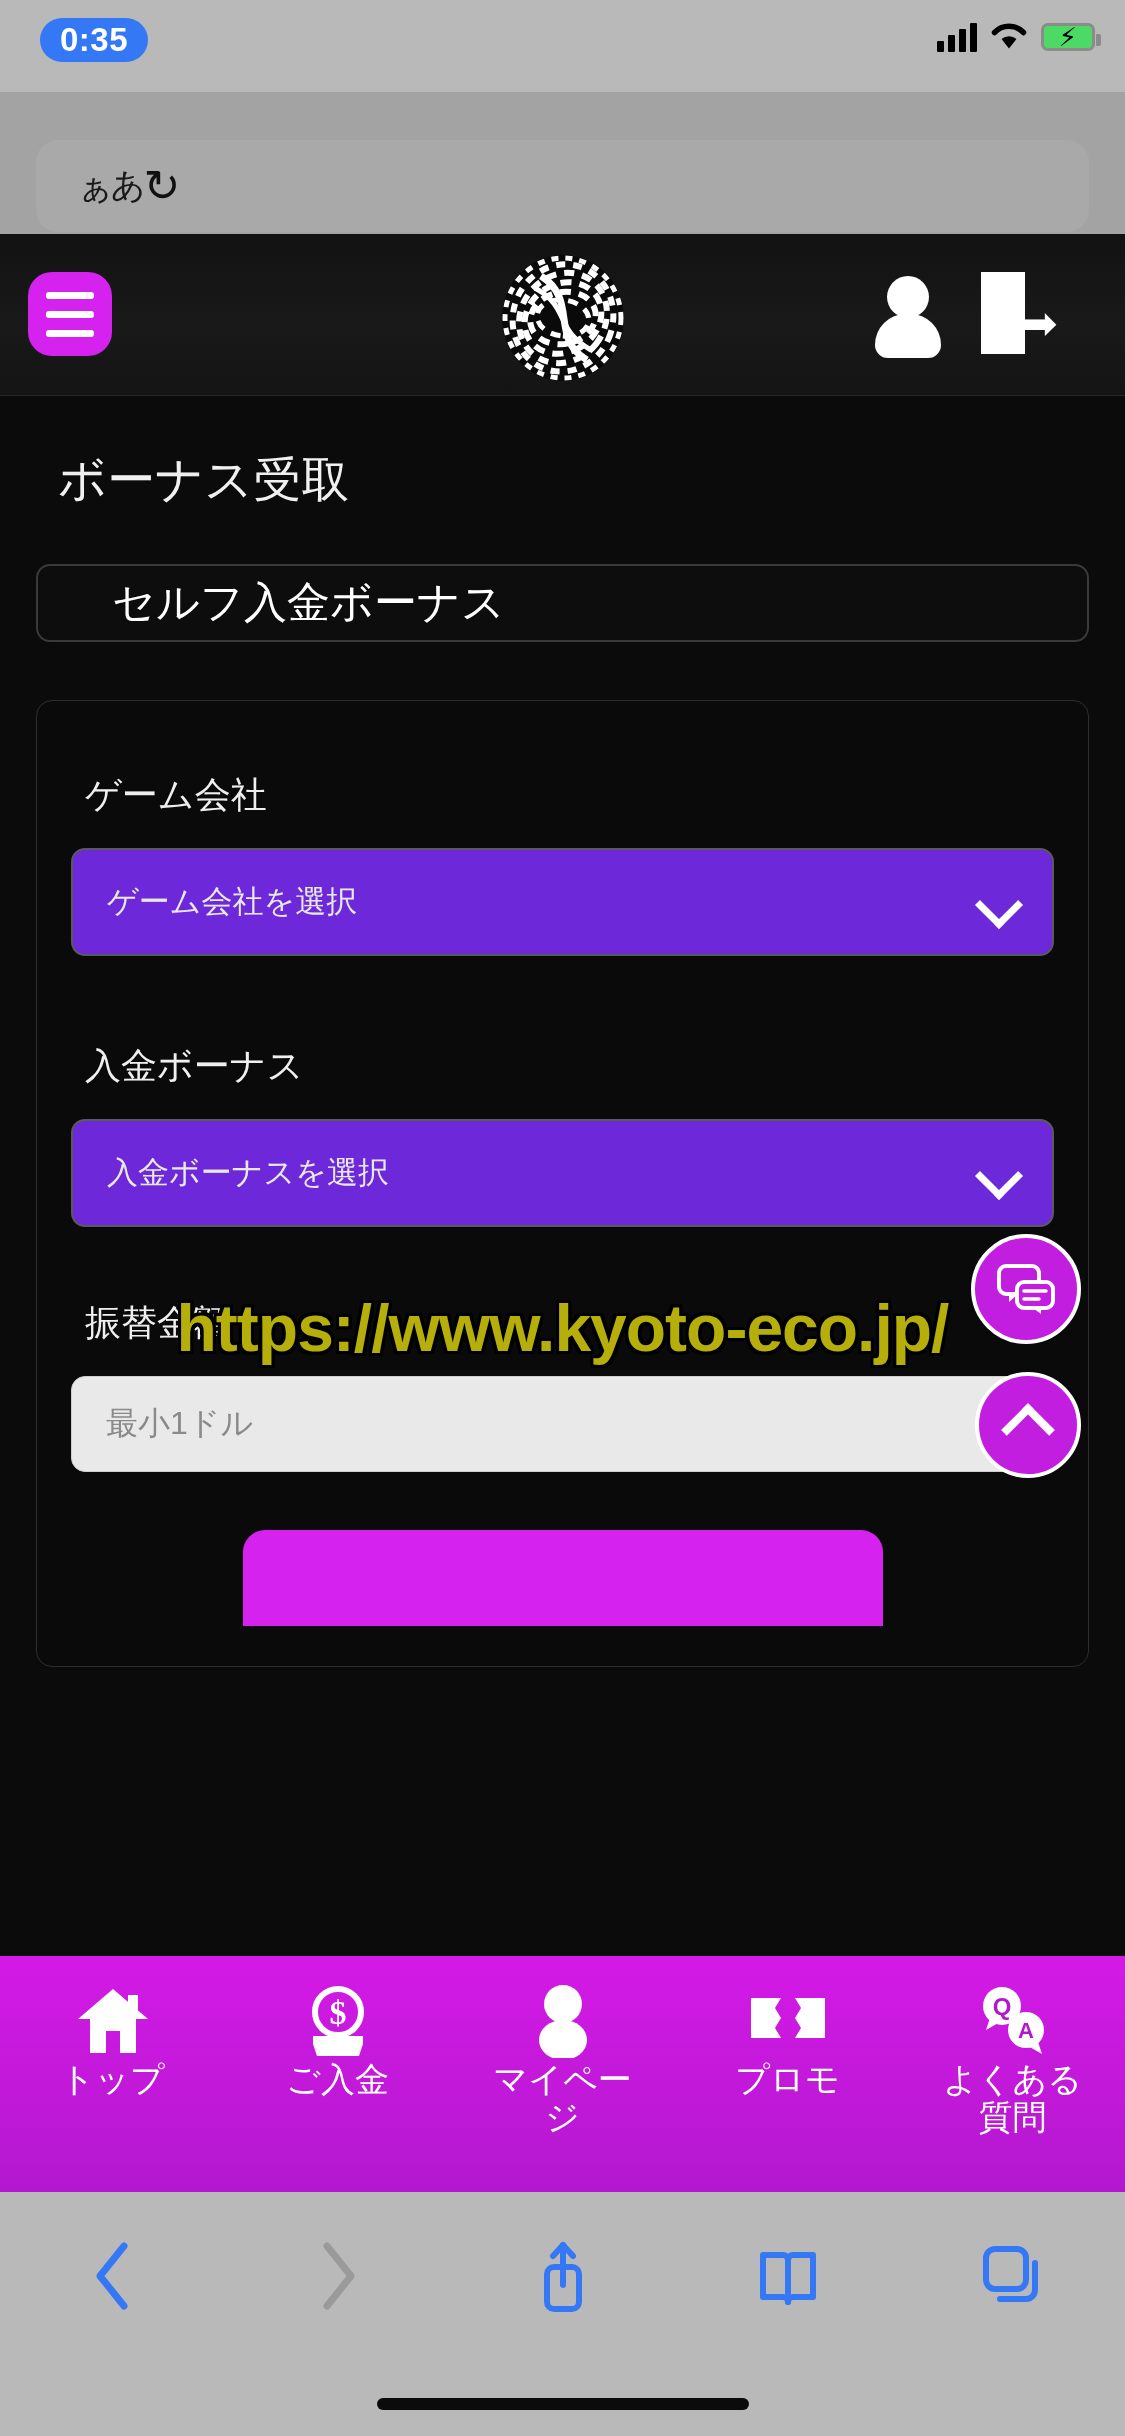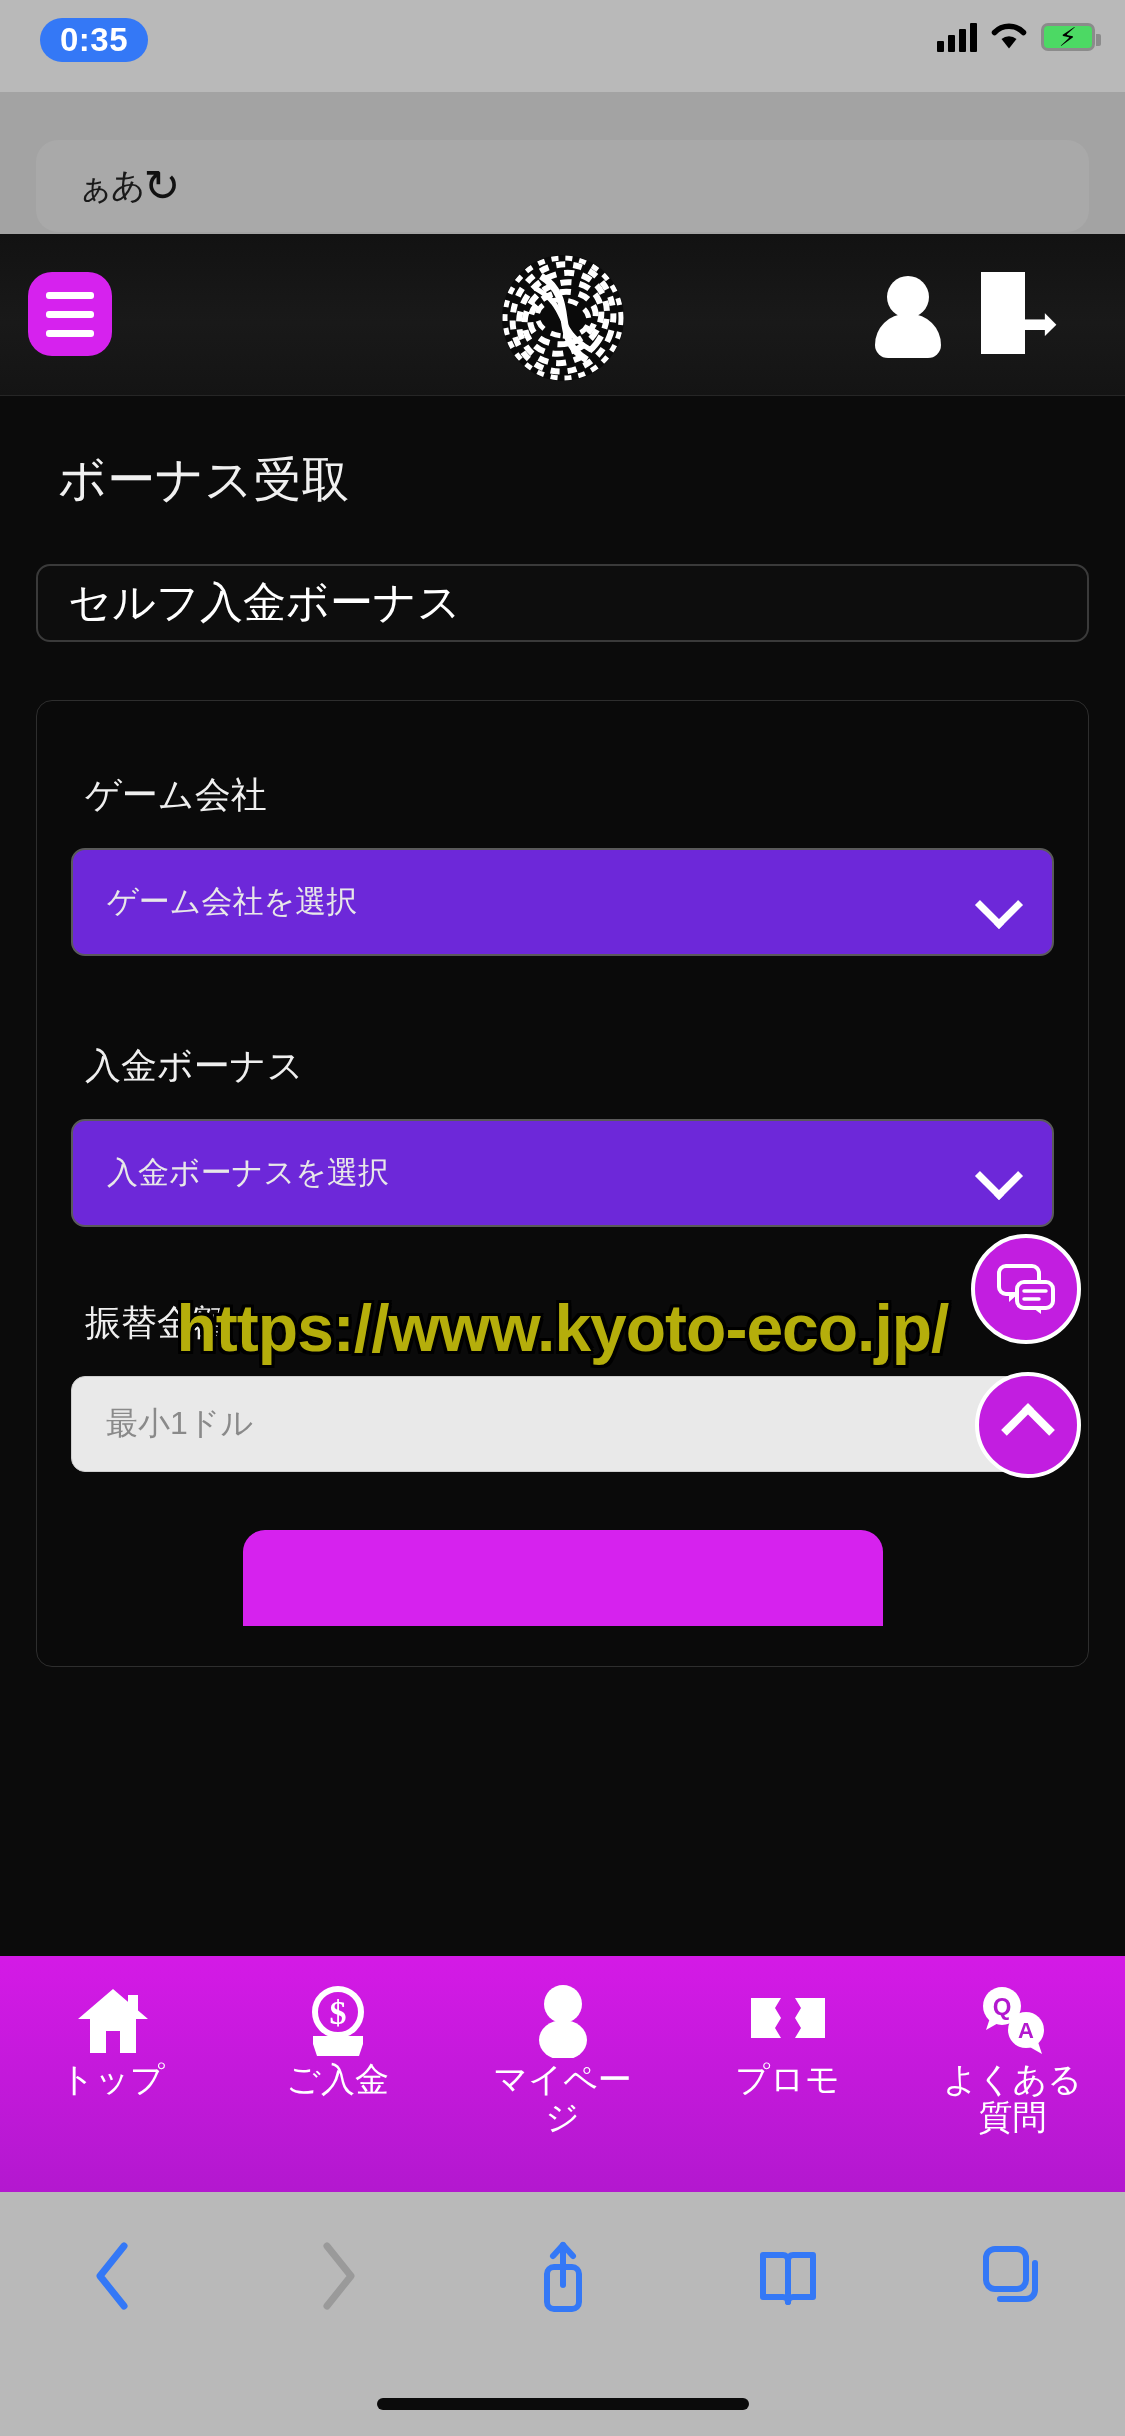--- a/index.html
+++ b/index.html
@@ -128,21 +128,21 @@
     color:#f0f0f0; font-size:48px; margin:52px 0 0 58px; font-weight:400;
   }
 
   
   .coupon-box{
     position:relative;
     margin:52px 36px 0 36px;
     height:78px;
     border:2px solid #3a3a3a; border-radius:14px;
     background:#0d0d0d;
-    display:flex; align-items:center;
+    display:flex; align-items:center;padding-left:44px;
   }
   .coupon-text{
     color:#ffffff; font-size:43px; margin-left:30px; white-space:nowrap;
   }
   .coupon-annot{
     position:absolute; left:350px; top:-6px;
     color:#fdee21; font-size:49px; font-weight:bold; white-space:nowrap;
     text-shadow:
       -3px -3px 0 #000, 3px -3px 0 #000, -3px 3px 0 #000, 3px 3px 0 #000,
       0 -3px 0 #000, 0 3px 0 #000, -3px 0 0 #000, 3px 0 0 #000;

